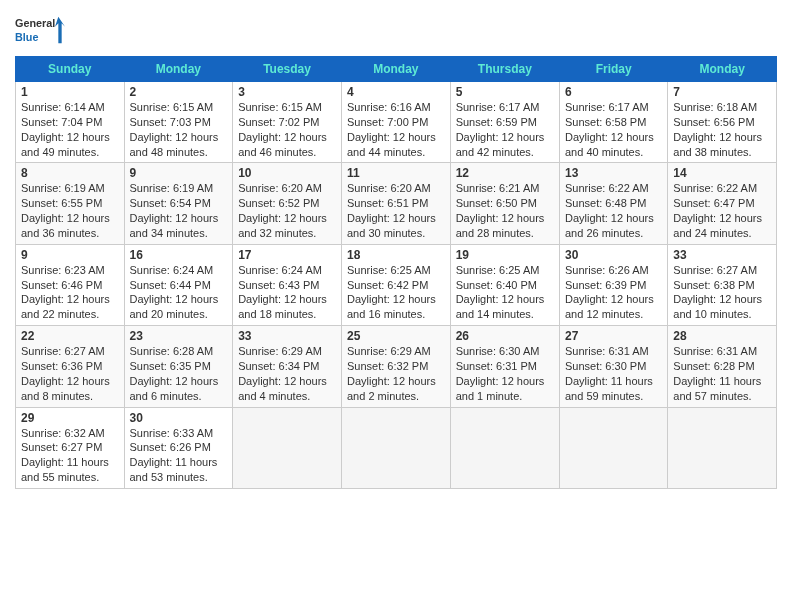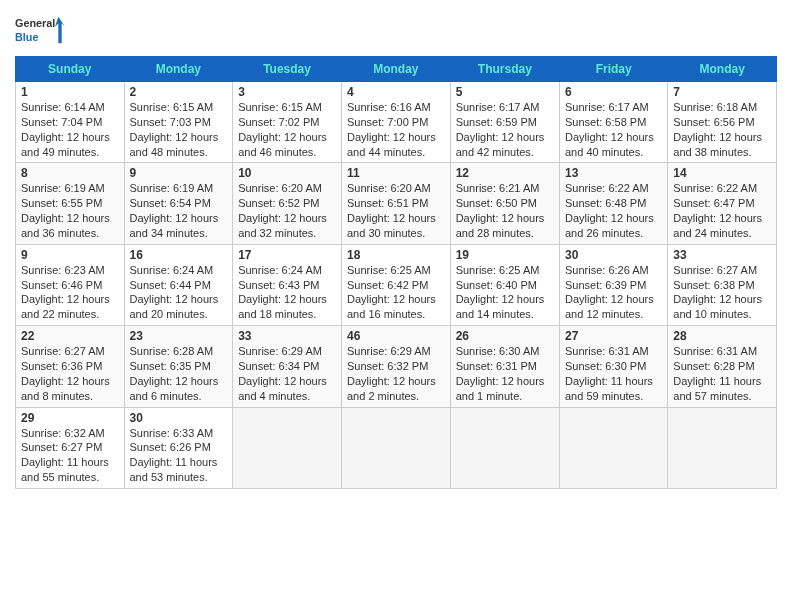--- a/index.html
+++ b/index.html
@@ -209,21 +209,21 @@
       </td>
           <td>
         <span class="day-num">23</span>
         <div class="day-info">Sunrise: 6:28 AM<br>Sunset: 6:35 PM<br>Daylight: 12 hours and 6 minutes.</div>
       </td>
           <td>
         <span class="day-num">33</span>
         <div class="day-info">Sunrise: 6:29 AM<br>Sunset: 6:34 PM<br>Daylight: 12 hours and 4 minutes.</div>
       </td>
           <td>
-        <span class="day-num">46</span>
+        <span class="day-num">25</span>
         <div class="day-info">Sunrise: 6:29 AM<br>Sunset: 6:32 PM<br>Daylight: 12 hours and 2 minutes.</div>
       </td>
           <td>
         <span class="day-num">26</span>
         <div class="day-info">Sunrise: 6:30 AM<br>Sunset: 6:31 PM<br>Daylight: 12 hours and 1 minute.</div>
       </td>
           <td>
         <span class="day-num">27</span>
         <div class="day-info">Sunrise: 6:31 AM<br>Sunset: 6:30 PM<br>Daylight: 11 hours and 59 minutes.</div>
       </td>

